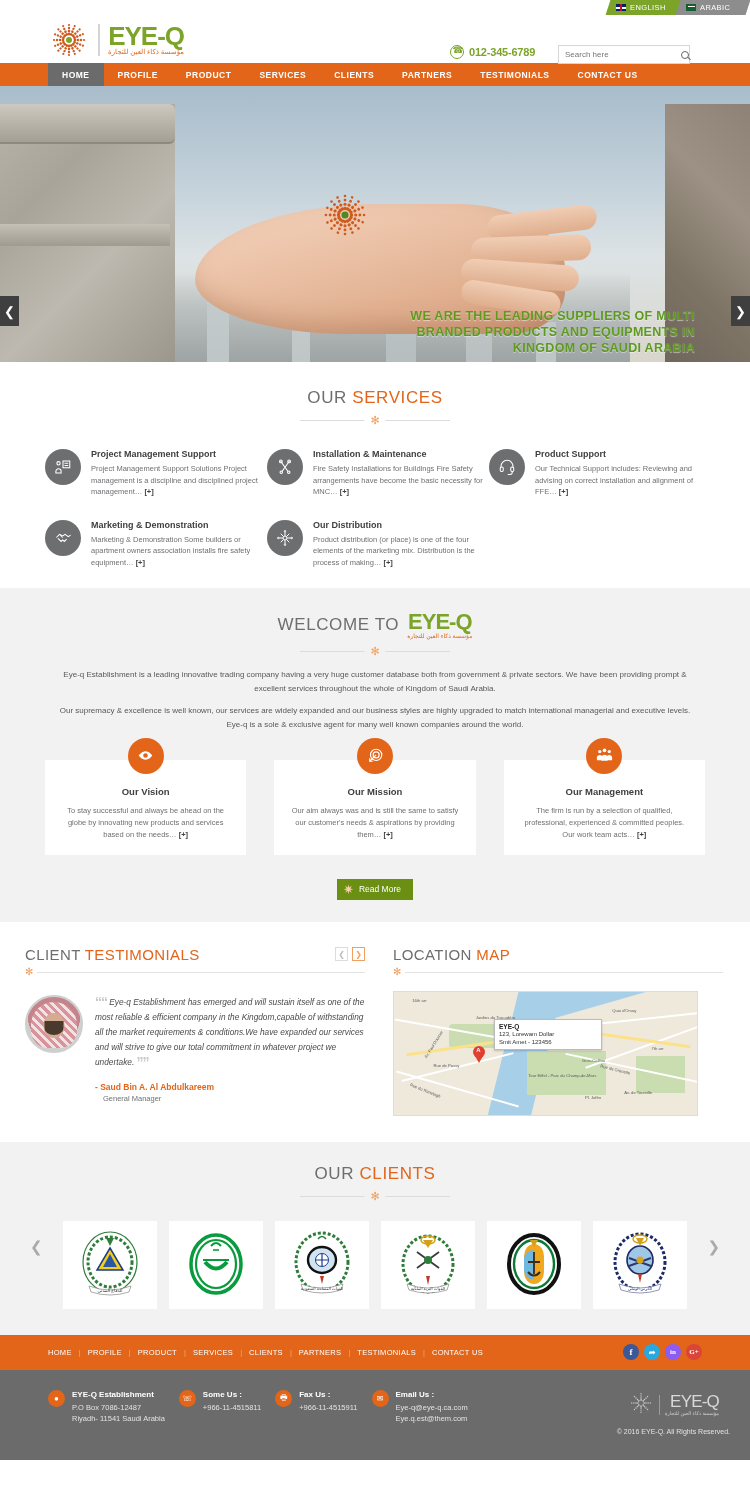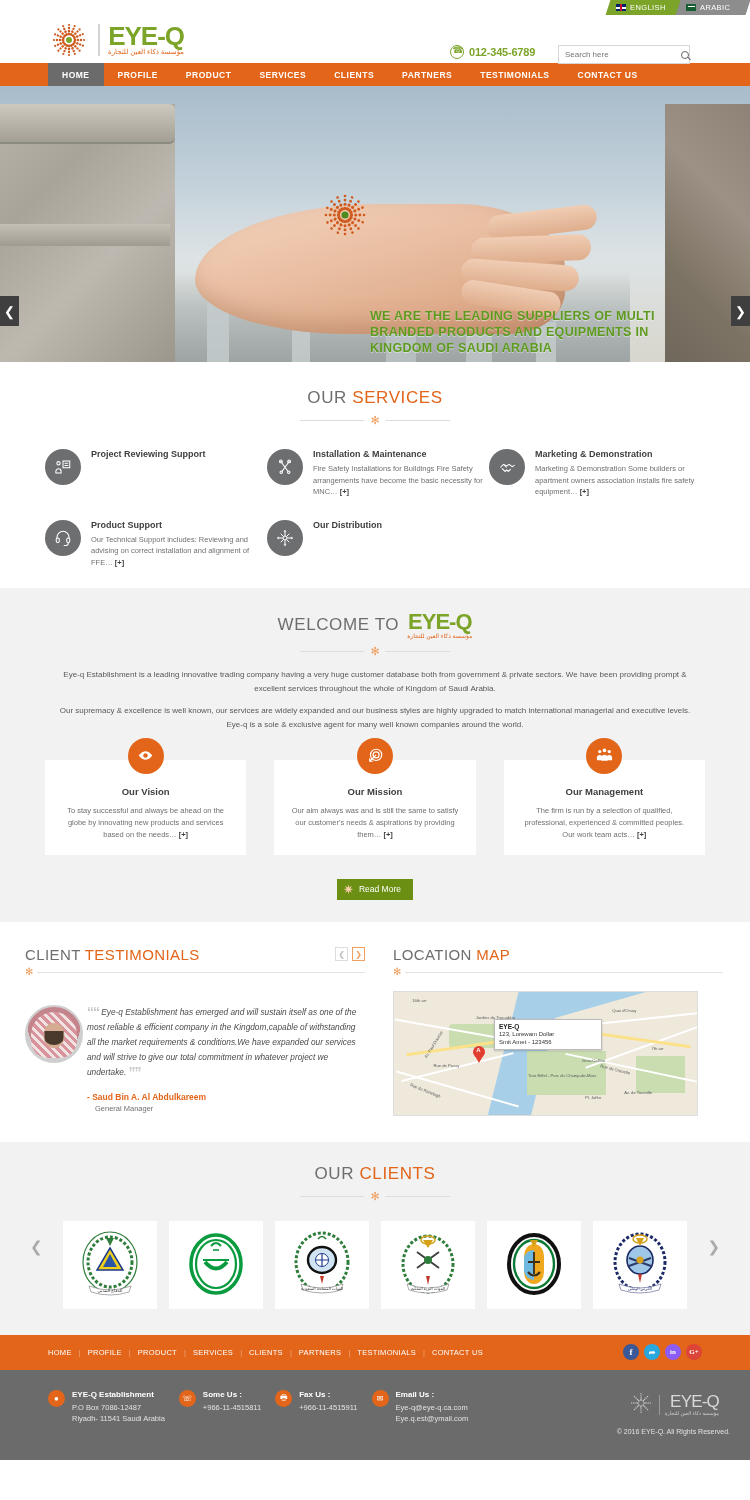--- a/index.html
+++ b/index.html
@@ -85,21 +85,21 @@
     box-shadow:inset -8px -10px 22px rgba(150,100,70,.35);
   }
   .hand .fin { position:absolute; background:linear-gradient(180deg,#f0cdb4,#dfae8d); border-radius:16px; }
   .hand .f1 { right:-32px; top:6px; width:110px; height:25px; transform:rotate(-7deg); }
   .hand .f2 { right:-26px; top:32px; width:120px; height:26px; transform:rotate(-2deg); }
   .hand .f3 { right:-14px; top:58px; width:118px; height:26px; transform:rotate(4deg); }
   .hand .f4 { right:4px; top:82px; width:100px; height:24px; transform:rotate(9deg); }
 
   .hero-star { position:absolute; left:320px; top:104px; width:50px; height:50px; }
   .hero-text {
-    position:absolute; left:370px; top:222px; width:325px; text-align:left;
+    position:absolute; left:370px; top:222px; width:325px; text-align:right;
     font-size:12.5px; font-weight:bold; line-height:16px; color:#5d9a1e;
     letter-spacing:.3px; text-shadow:0 1px 1px rgba(255,255,255,.5);
   }
   .hero-arrow {
     position:absolute; top:210px; width:19px; height:30px; background:#3f3f3f;
     color:#fff; display:flex; align-items:center; justify-content:center;
     font-size:13px; cursor:pointer;
   }
   .hero-arrow.left { left:0; }
   .hero-arrow.right { right:0; }
@@ -159,21 +159,21 @@
   .tm-head { display:flex; align-items:center; justify-content:space-between; }
   .tm-head h3 { font-size:15px; color:#6d6e70; font-weight:normal; letter-spacing:.4px; }
   .tm-head h3 b { color:#e2651a; font-weight:normal; }
   .tm-navs { display:flex; gap:4px; }
   .tm-nav { width:13px; height:14px; border:1px solid #dcdcdc; color:#bdbdbd; font-size:8px;
      display:flex; align-items:center; justify-content:center; cursor:pointer; background:#fff; }
   .tm-nav.active { border-color:#f0a060; color:#f0a060; }
   .ln { height:1px; background:#e3e3e3; margin-top:9px; position:relative; }
   .ln:before { content:"\273B"; position:absolute; left:0; top:-7px; background:#fff; color:#f0a060; font-size:10px; padding-right:4px; line-height:14px; }
 
-  .tm-body { display:flex; gap:4px; margin-top:32px; }
+  .tm-body { display:flex; gap:12px; margin-top:22px; }
   .avatar { width:58px; height:58px; min-width:58px; border-radius:50%; border:2px solid #cfcfcf;
      background:radial-gradient(circle at 50% 38%, #e8d9cf 0 26%, #c4848c 27% 60%, #cfcfcf 61%);
      position:relative; overflow:hidden; }
   .avatar .hw { position:absolute; left:50%; top:10%; transform:translateX(-50%); width:46px; height:46px;
      background:repeating-linear-gradient(45deg,#d9939c 0 3px,#f0e3e2 3px 6px); border-radius:50% 50% 38% 38%; }
   .avatar .face2 { position:absolute; left:50%; top:30%; transform:translateX(-50%); width:21px; height:25px;
      background:#d5ac91; border-radius:48%; z-index:2; }
   .avatar .beard { position:absolute; left:50%; top:45%; transform:translateX(-50%); width:19px; height:14px;
      background:#4a3a2e; border-radius:0 0 50% 50%; z-index:3; }
   .tm-quote { font-size:8.3px; line-height:15px; font-style:italic; color:#4b4b4b; }
@@ -389,21 +389,22 @@
       <div class="svc">
         <div class="svc-ico">
           <svg width="18" height="18" viewBox="0 0 24 24" fill="none" stroke="#fff" stroke-width="1.4">
             <rect x="12" y="4" width="9" height="9"></rect>
               <circle cx="6" cy="7" r="2.2"></circle>
             <path d="M2.5 18c0-2.2 1.6-3.6 3.5-3.6S9.5 15.8 9.5 18v2h-7z"></path>
               <path d="M14 7h5M14 10h5"></path>
           </svg>
         </div>
         <div class="svc-body">
-          <h4>Project Reviewing Support</h4>
+          <h4>Project Management Support</h4>
+          <p><span>Project Management Support Solutions Project management is a discipline and disciplined project management…</span> <b>[+]</b></p>
         </div>
       </div>
 
       <div class="svc">
         <div class="svc-ico">
           <svg width="18" height="18" viewBox="0 0 24 24" fill="none" stroke="#fff" stroke-width="1.5">
             <path d="M6 4l10 14M18 4L8 18"></path>
               <circle cx="6.5" cy="4.5" r="1.8"></circle>
               <circle cx="17.5" cy="4.5" r="1.8"></circle>
             <circle cx="7" cy="19" r="1.6"></circle>
@@ -411,60 +412,61 @@
           </svg>
         </div>
         <div class="svc-body">
           <h4>Installation &amp; Maintenance</h4>
           <p><span>Fire Safety Installations for Buildings Fire Safety arrangements have become the basic necessity for MNC…</span> <b>[+]</b></p>
         </div>
       </div>
 
       <div class="svc">
         <div class="svc-ico">
-          <svg width="19" height="19" viewBox="0 0 24 24" fill="none" stroke="#fff" stroke-width="1.3">
-            <path d="M3 12l4-4 4 2 3-2 4 3 3-2"></path>
-              <path d="M5 13l4 4 2-2 2 2 3-3"></path>
-              <path d="M8 9l3 3"></path>
-          </svg>
-        </div>
-        <div class="svc-body">
-          <h4>Marketing &amp; Demonstration</h4>
-          <p><span>Marketing &amp; Demonstration Some builders or apartment owners association installs fire safety equipment…</span> <b>[+]</b></p>
-        </div>
-      </div>
-
-      <div class="svc">
-        <div class="svc-ico">
           <svg width="18" height="18" viewBox="0 0 24 24" fill="none" stroke="#fff" stroke-width="1.4">
             <path d="M4 13v-2a8 8 0 0116 0v2"></path>
               <rect x="3" y="12" width="4" height="6" rx="1.6"></rect>
             <rect x="17" y="12" width="4" height="6" rx="1.6"></rect>
               <path d="M19 18v1a3 3 0 01-3 3h-3"></path>
           </svg>
         </div>
         <div class="svc-body">
           <h4>Product Support</h4>
           <p><span>Our Technical Support includes: Reviewing and advising on correct installation and alignment of FFE…</span> <b>[+]</b></p>
+        </div>
+      </div>
+
+      <div class="svc">
+        <div class="svc-ico">
+          <svg width="19" height="19" viewBox="0 0 24 24" fill="none" stroke="#fff" stroke-width="1.3">
+            <path d="M3 12l4-4 4 2 3-2 4 3 3-2"></path>
+              <path d="M5 13l4 4 2-2 2 2 3-3"></path>
+              <path d="M8 9l3 3"></path>
+          </svg>
+        </div>
+        <div class="svc-body">
+          <h4>Marketing &amp; Demonstration</h4>
+          <p><span>Marketing &amp; Demonstration Some builders or apartment owners association installs fire safety equipment…</span> <b>[+]</b></p>
         </div>
       </div>
 
       <div class="svc">
         <div class="svc-ico">
           <svg width="18" height="18" viewBox="0 0 24 24" fill="none" stroke="#fff" stroke-width="1.3">
             <circle cx="12" cy="12" r="2.6"></circle>
             <path d="M12 9.4V4M12 14.6V20M9.4 12H4M14.6 12H20M10.1 10.1L6.3 6.3M13.9 10.1l3.8-3.8M10.1 13.9l-3.8 3.8M13.9 13.9l3.8 3.8"></path>
             <circle cx="12" cy="3" r="1"></circle>
               <circle cx="12" cy="21" r="1"></circle>
               <circle cx="3" cy="12" r="1"></circle>
               <circle cx="21" cy="12" r="1"></circle>
           </svg>
         </div>
         <div class="svc-body">
           <h4>Our Distribution</h4>
+          <p><span>Product distribution (or place) is one of the four elements of the marketing mix. Distribution is the process of making…</span> <b>[+]</b></p>
         </div>
       </div>
 
       <div></div>
     </div>
   </div>
 
   <div class="welcome">
     <div class="wel-title">
       <span>WELCOME TO</span>
@@ -745,21 +747,21 @@
         <h5>Fax Us :</h5>
         <p>+966-11-4515911</p>
       </div>
     </div>
 
     <div class="f-col">
       <div class="f-ico">✉</div>
       <div>
         <h5>Email Us :</h5>
         <p>Eye-q@eye-q.ca.com</p>
-        <p>Eye.q.est@ymail.com</p>
+        <p>Eye.q.est@them.com</p>
       </div>
     </div>
 
     <div class="f-brand">
       <div class="row">
         <span>
           <svg width="26" height="26" viewBox="0 0 42 42">
             <g fill="#c9c9c9">
               <g id="ray3">
                   <circle cx="21" cy="6" r="1.1"></circle>

